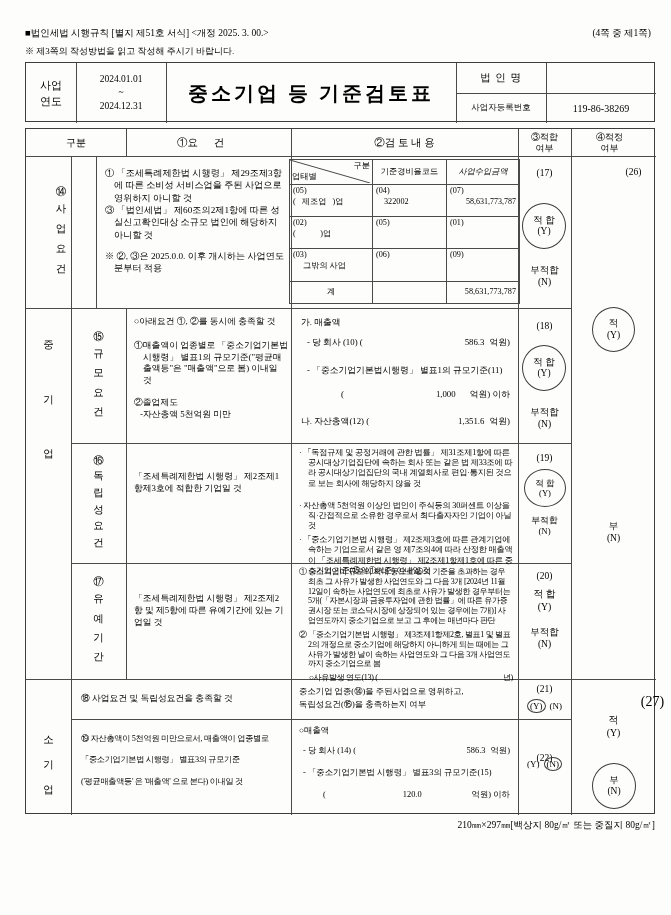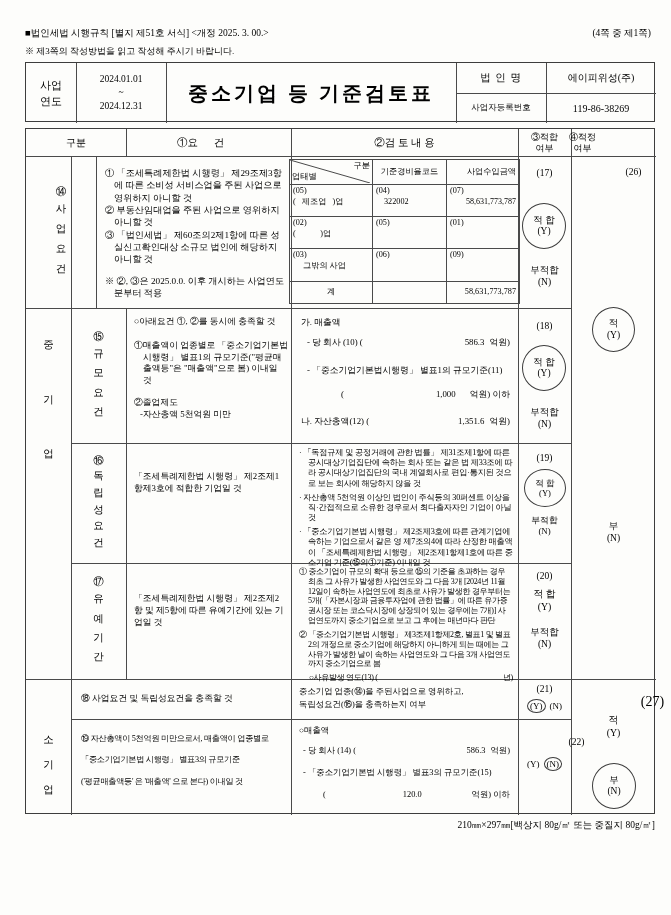--- a/index.html
+++ b/index.html
@@ -42,21 +42,20 @@
       <span>사업</span>
       <span>연도</span>
     </div>
     <div class="abs col ctr" style="left:50px;top:0;width:90px;height:60px;font-size:9.5px;line-height:1.4;">
       <span>2024.01.01</span>
       <span>~</span>
       <span>2024.12.31</span>
     </div>
     <div class="abs ctr" style="left:140px;top:0;width:290px;height:60px;font-size:20px;font-weight:bold;letter-spacing:3px;">중소기업 등 기준검토표</div>
     <div class="abs ctr" style="left:430px;top:0;width:90px;height:30px;font-size:10.5px;letter-spacing:1px;">법 인 명</div>
-    <div class="abs ctr" style="left:520px;top:0;width:110px;height:30px;font-size:10px;">에이피위성(주)</div>
     <div class="abs ctr" style="left:430px;top:30px;width:90px;height:30px;font-size:8.5px;">사업자등록번호</div>
     <div class="abs ctr" style="left:520px;top:30px;width:110px;height:30px;font-size:10px;">119-86-38269</div>
   </div>
 
   <div class="abs" style="left:25px;top:128px;width:630px;height:686px;border:1.6px solid #3d3d3d;">
 
     <div class="hl" style="left:0;top:27px;width:630px;height:1.4px;"></div>
     <div class="hl" style="left:0;top:179px;width:545px;"></div>
     <div class="hl" style="left:45px;top:314px;width:500px;"></div>
     <div class="hl" style="left:45px;top:434px;width:500px;"></div>
@@ -71,55 +70,54 @@
     <div class="vl" style="left:492px;top:0;height:686px;"></div>
     <div class="vl" style="left:545px;top:0;height:686px;"></div>
 
     <div class="abs ctr" style="left:0;top:0;width:100px;height:27px;font-size:10px;">구분</div>
     <div class="abs ctr pre" style="left:92px;top:0;width:165px;height:27px;font-size:10.5px;">①요      건</div>
     <div class="abs ctr" style="left:265px;top:0;width:227px;height:27px;font-size:10.5px;">②검 토 내 용</div>
     <div class="abs col ctr" style="left:492px;top:0;width:53px;height:27px;font-size:9px;line-height:1.2;">
       <span>③적합</span>
       <span>여부</span>
     </div>
-    <div class="abs col ctr" style="left:514px;top:0;width:85px;height:27px;font-size:9px;line-height:1.2;">
+    <div class="abs col ctr" style="left:541px;top:0;width:85px;height:27px;font-size:9px;line-height:1.2;">
       <span>④적정</span>
       <span>여부</span>
     </div>
 
     <div class="abs" style="left:0;top:179px;width:45px;height:371px;">
       <div class="vlabel" style="margin:10px auto 0;font-size:10.5px;line-height:5.2;">중기업</div>
     </div>
     <div class="abs" style="left:0;top:550px;width:45px;height:136px;">
       <div class="vlabel" style="margin:48px auto 0;font-size:10.5px;line-height:2.4;">소기업</div>
     </div>
 
     <div class="abs col ctr" style="left:0;top:27px;width:70px;height:152px;font-size:10.5px;">
       <span>⑭</span>
       <div class="vlabel" style="line-height:1.9;">사업요건</div>
     </div>
     <div class="abs" style="left:70px;top:27px;width:195px;height:152px;padding:11px 5px 0 9px;font-size:9.2px;line-height:1.34;">
       <p class="hang">① 「조세특례제한법 시행령」 제29조제3항에 따른 소비성 서비스업을 주된 사업으로 영위하지 아니할 것</p>
-      <p class="hang">② 부동산임대업을 주된 사업으로 영위하지 아니할 것</p>
       <p class="hang">③ 「법인세법」 제60조의2제1항에 따른 성실신고확인대상 소규모 법인에 해당하지 아니할 것</p>
       <p class="hang" style="margin-top:9px;">※ ②, ③은 2025.0.0. 이후 개시하는 사업연도분부터 적용</p>
     </div>
 
     <table class="grid abs" style="left:263px;top:30px;width:215px;">
       <tbody>
           <tr style="height:25px;">
         <td style="width:82px;position:relative;padding:0;">
           <svg width="80" height="23" style="position:absolute;left:0;top:0;">
                 <line x1="0" y1="0" x2="80" y2="23" stroke="#4a4a4a" stroke-width="1"></line>
               </svg>
           <span style="position:absolute;right:2px;top:1px;font-size:8.3px;">구분</span>
           <span style="position:absolute;left:2px;bottom:1px;font-size:8.3px;">업태별</span>
         </td>
         <td style="width:67px;text-align:center;vertical-align:middle;">기준경비율코드</td>
-        <td style="width:66px;text-align:right;vertical-align:middle;">사업수입금액</td>
+        <td style="width:66px;text-align:center;vertical-align:middle;font-style:italic;">사업수입금액</td>
       </tr>
       <tr style="height:32px;">
         <td><span>(05)</span><br><span class="pre">(   제조업   )업</span></td>
         <td><span>(04)</span><br><span style="padding-left:8px;">322002</span></td>
         <td><span>(07)</span><br><span class="small-cap" style="display:block;text-align:right;">58,631,773,787</span></td>
       </tr>
       <tr style="height:32px;">
         <td><span>(02)</span><br><span class="pre">(            )업</span></td>
         <td><span>(05)</span></td>
         <td><span>(01)</span></td>
@@ -187,21 +185,21 @@
     </div>
 
     <div class="abs col ctr" style="left:45px;top:314px;width:55px;height:120px;font-size:10.5px;">
       <span>⑯</span>
       <div class="vlabel" style="line-height:1.6;">독립성요건</div>
     </div>
     <div class="abs" style="left:100px;top:314px;width:165px;height:120px;padding:28px 4px 0 8px;font-size:8.8px;line-height:1.35;">
       <p style="margin:0;">「조세특례제한법 시행령」 제2조제1항제3호에 적합한 기업일 것</p>
     </div>
     <div class="abs" style="left:265px;top:314px;width:227px;height:120px;padding:5px 5px 0 8px;font-size:8.2px;line-height:1.24;letter-spacing:-0.2px;">
-      <p class="hang" style="margin-bottom:4px;">· 「독점규제 및 공정거래에 관한 법률」 제31조제1항에 따른 공시대상기업집단에 속하는 회사 또는 같은 법 제33조에 따라 공시대상기업집단의 국내 계열회사로 편입·통지된 것으로 보는 회사에 해당하지 않을 것</p>
+      <p class="hang" style="margin-bottom:12px;">· 「독점규제 및 공정거래에 관한 법률」 제31조제1항에 따른 공시대상기업집단에 속하는 회사 또는 같은 법 제33조에 따라 공시대상기업집단의 국내 계열회사로 편입·통지된 것으로 보는 회사에 해당하지 않을 것</p>
       <p class="hang" style="margin-bottom:4px;">· 자산총액 5천억원 이상인 법인이 주식등의 30퍼센트 이상을 직·간접적으로 소유한 경우로서 최다출자자인 기업이 아닐 것</p>
       <p class="hang">· 「중소기업기본법 시행령」 제2조제3호에 따른 관계기업에 속하는 기업으로서 같은 영 제7조의4에 따라 산정한 매출액이 「조세특례제한법 시행령」 제2조제1항제1호에 따른 중소기업 기준(⑮의①기준) 이내일 것</p>
     </div>
     <div class="abs ctr" style="left:492px;top:322px;width:53px;height:13px;font-size:9.5px;text-align:center;">(19)</div>
     <div class="oval" style="left:498px;top:340px;width:42px;height:38px;font-size:8.6px;">
       <span>적 합</span>
       <span>(Y)</span>
     </div>
     <div class="abs col ctr" style="left:492px;top:384px;width:53px;height:26px;font-size:8.8px;line-height:1.25;">
       <span>부적합</span>
@@ -259,21 +257,21 @@
         <span class="val">586.3</span>
         <span>억원)</span>
       </div>
       <div style="margin:11px 0 0 4px;">- 「중소기업기본법 시행령」  별표3의 규모기준(15)</div>
       <div class="numrow" style="margin:11px 0 0 24px;">
         <span>(</span>
         <span class="val" style="padding-right:50px;">120.0</span>
         <span>억원) 이하</span>
       </div>
     </div>
-    <div class="abs ctr" style="left:492px;top:606px;width:53px;height:13px;font-size:9.5px;margin-left:32px;">(22)</div>
+    <div class="abs ctr" style="left:492px;top:622px;width:53px;height:13px;font-size:9.5px;">(22)</div>
     <div class="abs ctr" style="left:492px;top:626px;width:53px;height:18px;font-size:9px;gap:4px;">
       <span>(Y)</span>
       <span class="ynoval">(N)</span>
     </div>
 
     <div class="abs ctr" style="left:545px;top:36px;width:85px;height:14px;font-size:9.5px;padding-left:40px;box-sizing:border-box;">(26)</div>
     <div class="oval" style="left:566px;top:178px;width:43px;height:45px;font-size:9.5px;">
       <span>적</span>
       <span>(Y)</span>
     </div>

